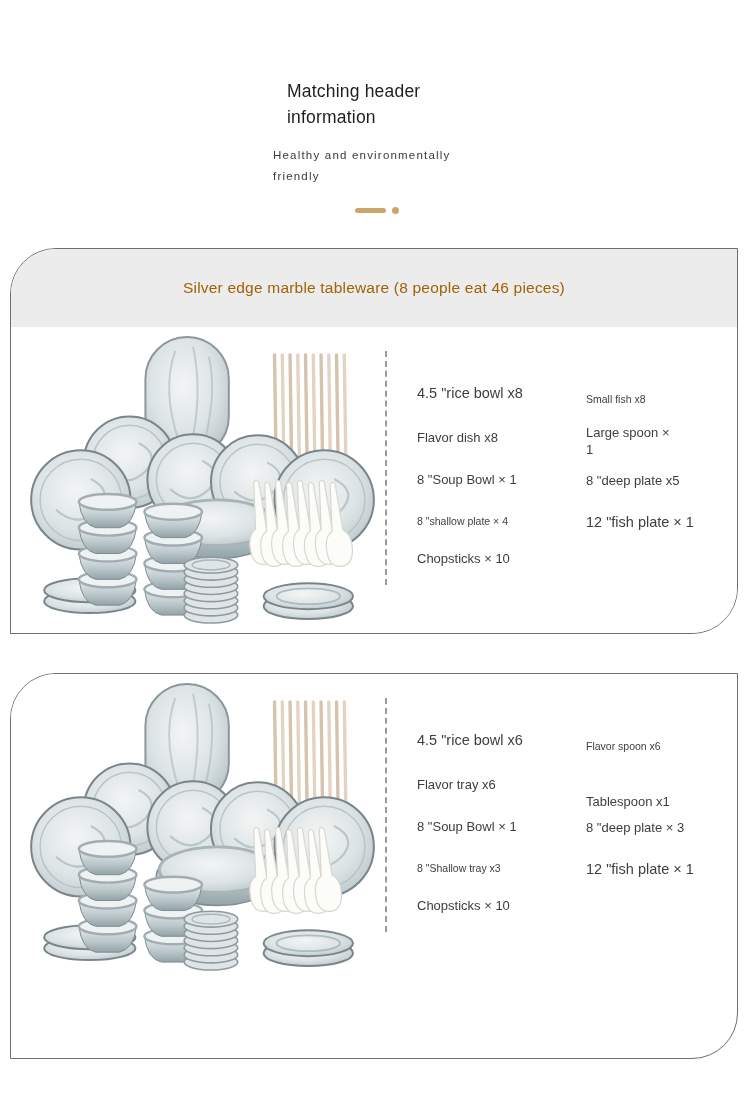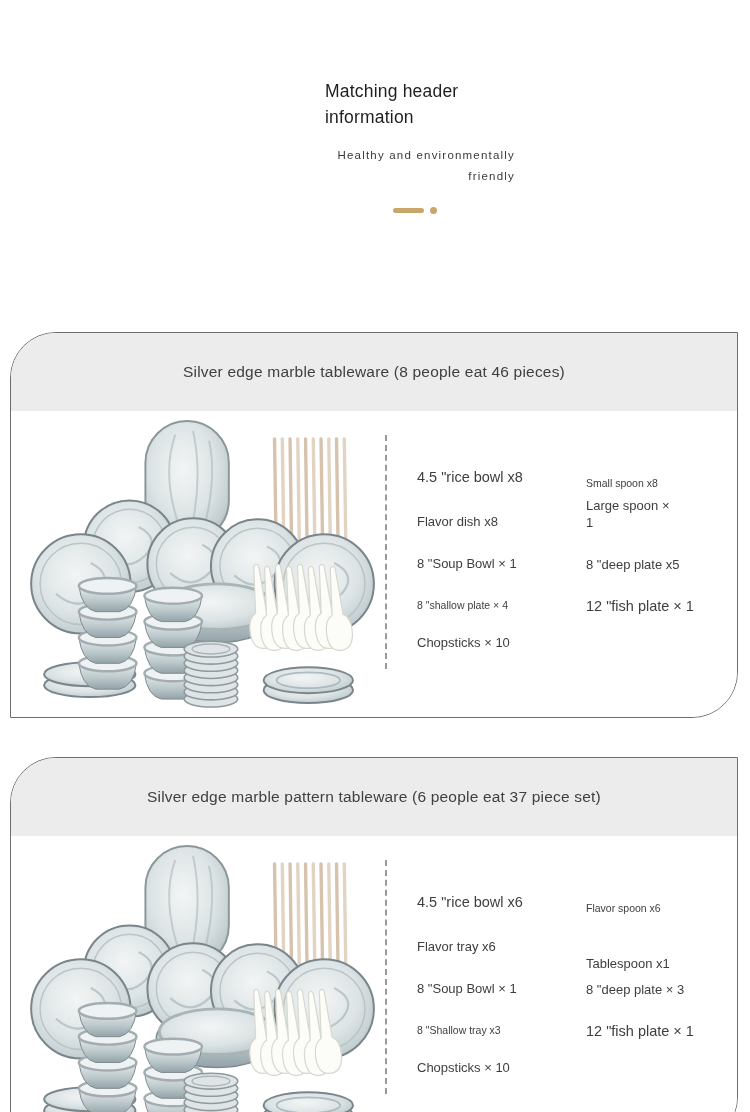--- a/index.html
+++ b/index.html
@@ -5,46 +5,46 @@
   * { box-sizing: border-box; }
   html, body { margin: 0; padding: 0; background: #ffffff; }
   body {
     width: 750px; height: 1112px;
     font-family: "Liberation Sans", sans-serif;
     color: #3e3e3e;
   }
   .page { position: relative; width: 750px; height: 1112px; overflow: hidden; background: #fff; }
 
   
-  .hero { position: relative; height: 332px; margin-left: 38px; }
+  .hero { position: relative; height: 248px; }
   .hero-title {
     position: absolute; left: 287px; top: 78px; width: 162px; margin: 0;
     font-size: 17.5px; font-weight: 500; line-height: 26px; color: #1e1e1e;
     letter-spacing: .2px;
   }
   .hero-sub {
     position: absolute; left: 273px; top: 145px; width: 204px; margin: 0;
-    text-align: right; font-size: 11.5px; line-height: 21px;
+    text-align: left; font-size: 11.5px; line-height: 21px;
     letter-spacing: 1.2px; color: #3a3a3a;
   }
   .gold-bar { position: absolute; left: 355px; top: 208px; width: 31px; height: 5px; border-radius: 2.5px; }
   .gold-dot { position: absolute; left: 392px; top: 207px; width: 7px; height: 7px; border-radius: 50%; }
 
   
   .card {
     position: relative; margin: 0 10px; width: 728px; height: 386px;
     border: 1px solid #6e6e6e; border-radius: 46px 0 46px 0;
     background: #fff; overflow: hidden;
   }
   .card-2 { margin-top: 39px; }
   .band {
     height: 78px; background: #ececec;
     display: flex; align-items: center; justify-content: center;
   }
-  .card-title { margin: 0; font-size: 15.5px; font-weight: 400; color: #404040; letter-spacing: .2px; }
+  .card-title { margin: 0; font-size: 15.5px; font-weight: 400; color: #a16207; letter-spacing: .2px; }
   .cbody { position: relative; height: 306px; background: #fff; }
   .photo { position: absolute; left: 14px; top: 4px; width: 360px; height: 298px; }
   .photo svg { width: 100%; height: 100%; display: block; }
   .vdash { position: absolute; left: 374px; top: 24px; height: 234px; width: 0; border-left: 2px dashed #9a9a9a; }
 
   .item { position: absolute; color: #3e3e3e; white-space: nowrap; }
   .colL { left: 406px; }
   .colR { left: 575px; }
   .lg { font-size: 14.5px; }
   .md { font-size: 13px; }
@@ -195,31 +195,28 @@
           </svg>
         </div>
       <div class="vdash"></div>
 
       <div class="item colL lg" style="top:58px">4.5 "rice bowl x8</div>
       <div class="item colL md" style="top:103px">Flavor dish x8</div>
       <div class="item colL md" style="top:145px">8 "Soup Bowl × 1</div>
       <div class="item colL sm" style="top:188px">8 "shallow plate × 4</div>
       <div class="item colL md" style="top:224px">Chopsticks × 10</div>
 
-      <div class="item colR sm" style="top:66px">Small spoon x8</div>
-      <div class="item colR md wrap" style="top:86px">Large spoon × 1</div>
+      <div class="item colR sm" style="top:66px">Small fish x8</div>
+      <div class="item colR md wrap" style="top:97px">Large spoon × 1</div>
       <div class="item colR md" style="top:146px">8 "deep plate x5</div>
       <div class="item colR lg" style="top:187px">12 "fish plate × 1</div>
     </div>
   </section>
 
   <section class="card card-2">
-    <div class="band">
-      <h2 class="card-title">Silver edge marble pattern tableware (6 people eat 37 piece set)</h2>
-    </div>
     <div class="cbody">
       <div class="photo" id="photo1">
           <svg viewBox="0 0 360 300" xmlns="http://www.w3.org/2000/svg">
     <defs>
       <radialGradient id="pg1" cx="45%" cy="40%" r="70%">
         <stop offset="0%" stop-color="#f3f5f5"></stop>
                 <stop offset="55%" stop-color="#dde4e5"></stop>
         <stop offset="85%" stop-color="#c3ced1"></stop>
                 <stop offset="100%" stop-color="#aab7bb"></stop>
       </radialGradient>

